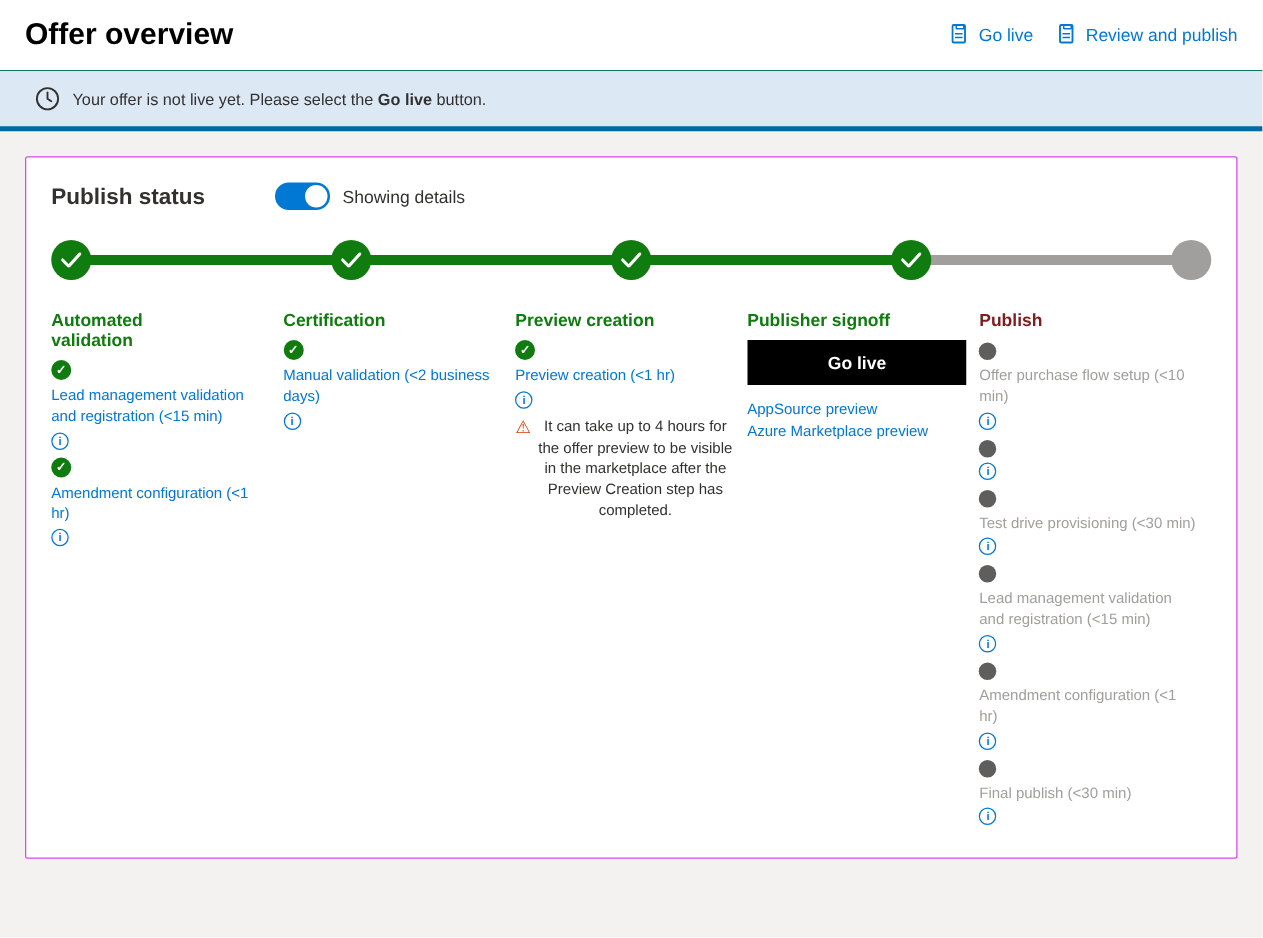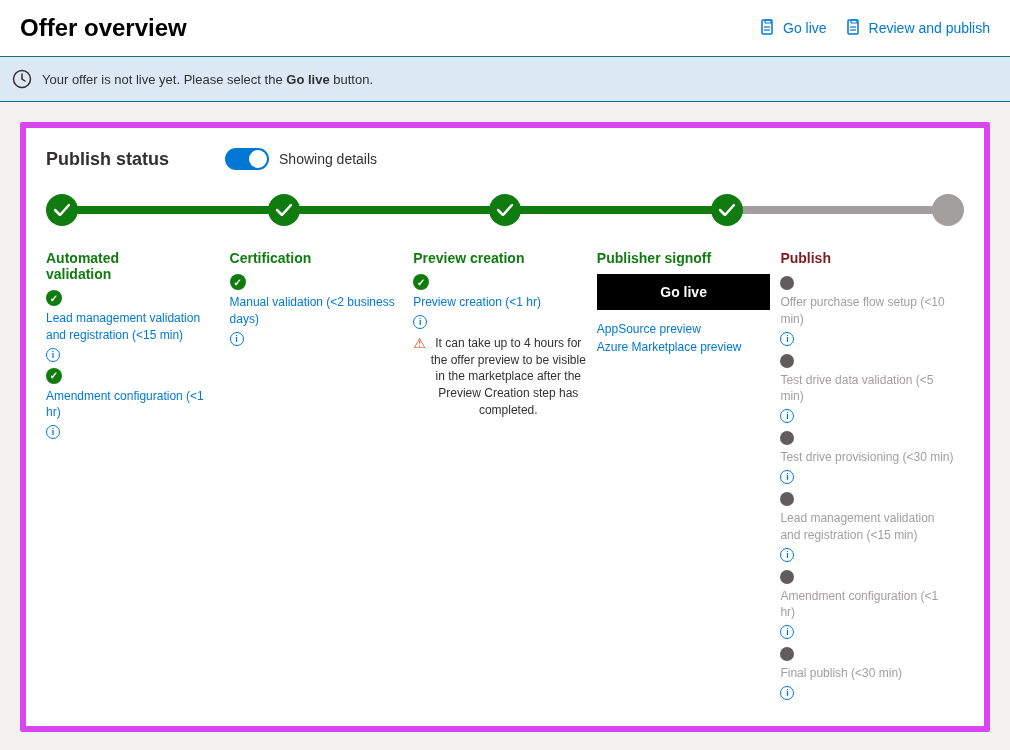--- a/index.html
+++ b/index.html
@@ -46,38 +46,38 @@
       width: 16px;
       height: 18px;
       display: inline-block;
     }
 
     
     .notice-bar {
       display: flex;
       align-items: center;
       gap: 10px;
-      padding: 12px 12px;
+      padding: 12px 28px;
       background: #dde8f5;
-      border-bottom: 1px solid #0369a1;
+      border-bottom: 4px solid #0369a1;
     }
     .notice-text {
       font-size: 13px;
       color: #323130;
     }
     .notice-text strong { font-weight: 700; }
 
     
     .main-content {
       padding: 20px;
     }
 
     .publish-card {
       background: #fff;
-      border: 6px solid #d946ef;
+      border: 1px solid #d946ef;
       border-radius: 2px;
       padding: 20px;
     }
 
     
     .publish-status-header {
       display: flex;
       align-items: center;
       gap: 16px;
       margin-bottom: 24px;
@@ -398,21 +398,20 @@
 
       <div class="step-col">
         <div class="step-title pending-title">Publish</div>
         <div class="step-item">
           <div class="dot-gray"></div>
           <span class="step-item-text gray">Offer purchase flow setup (&lt;10 min)</span>
           <span class="info-icon">i</span>
         </div>
         <div class="step-item">
           <div class="dot-gray"></div>
-          <span class="step-item-text gray">Test drive data validation (&lt;5 min)</span>
           <span class="info-icon">i</span>
         </div>
         <div class="step-item">
           <div class="dot-gray"></div>
           <span class="step-item-text gray">Test drive provisioning (&lt;30 min)</span>
           <span class="info-icon">i</span>
         </div>
         <div class="step-item">
           <div class="dot-gray"></div>
           <span class="step-item-text gray">Lead management validation and registration (&lt;15 min)</span>

